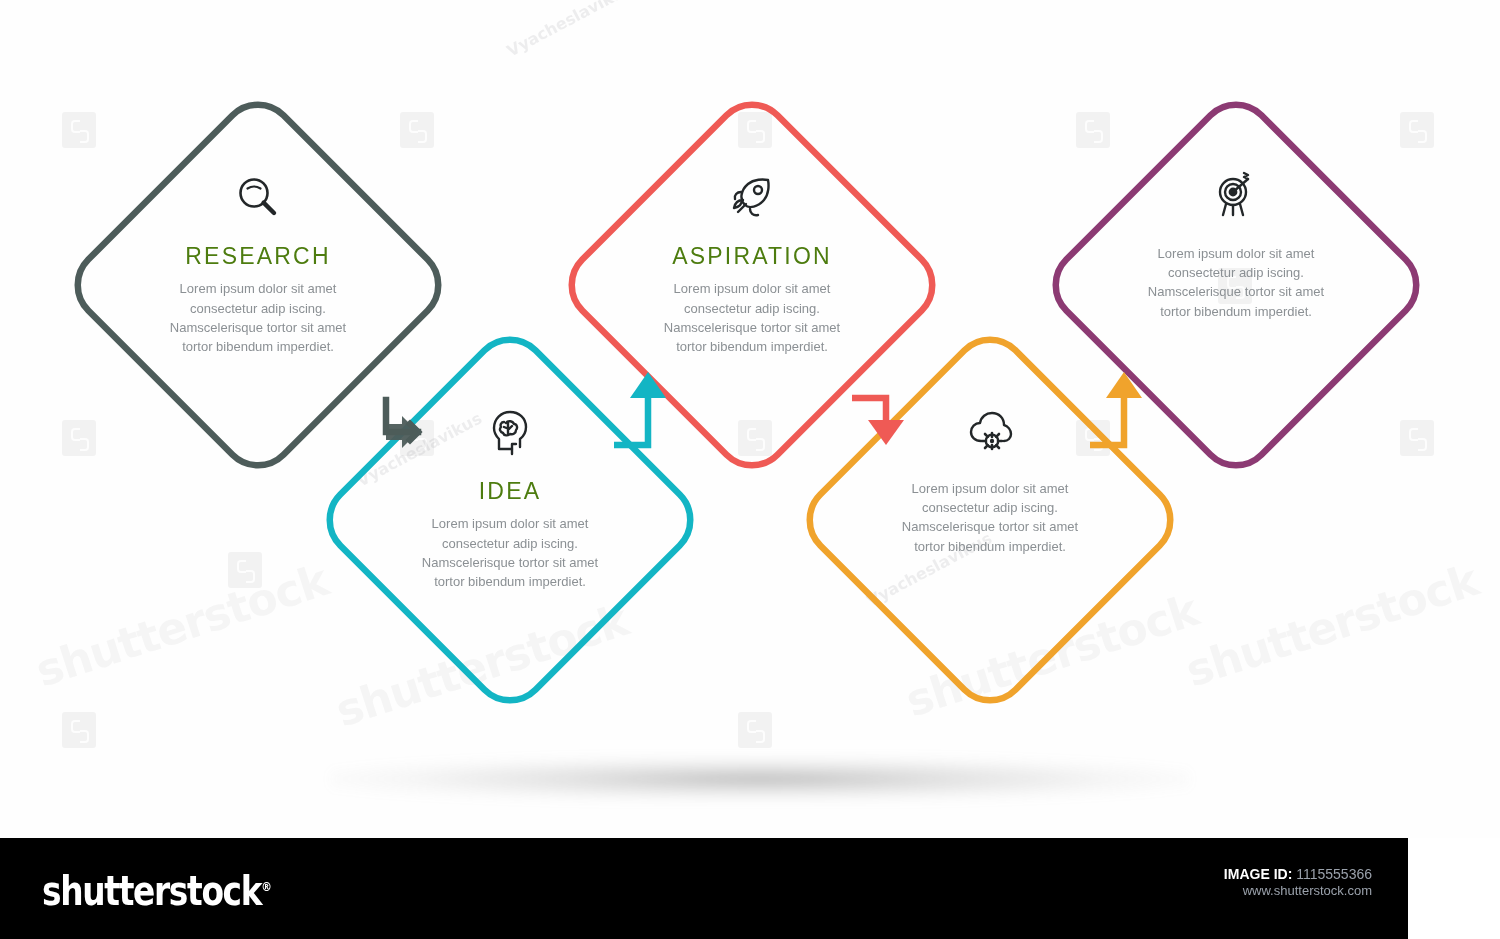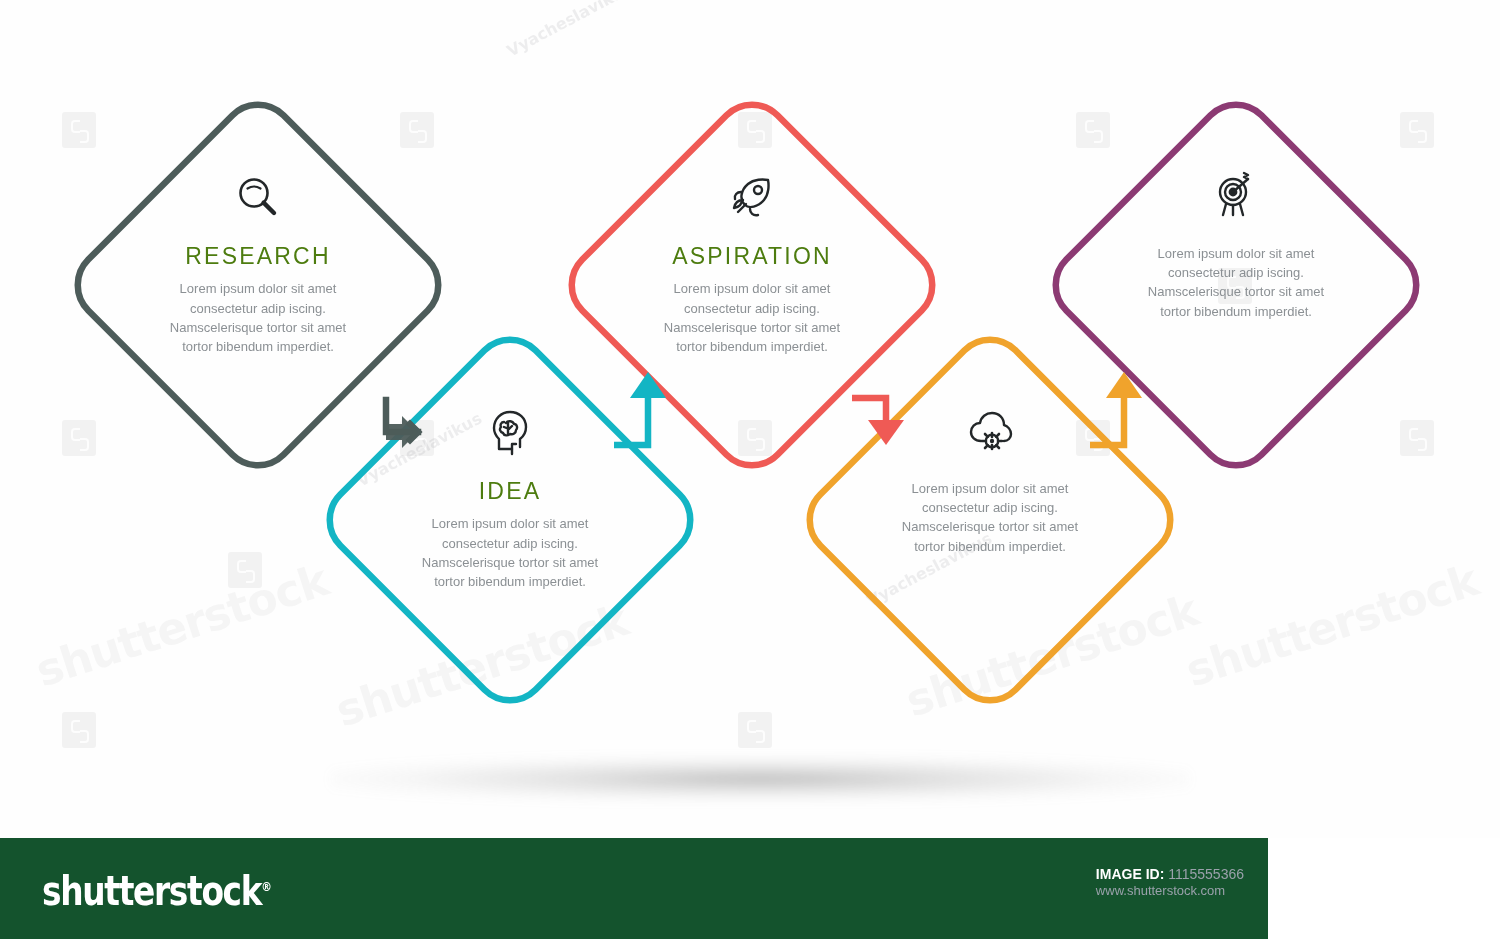--- a/index.html
+++ b/index.html
@@ -46,38 +46,38 @@
   .card .desc{
     font-size:13px;
     line-height:1.48;
     color:#8b9094;
     margin:0 auto;
     width:196px;
     font-weight:400;
   }
   
   #footer{
-    position:absolute;left:0;top:838px;width:1268px;height:101px;
-    background:#14532d;
+    position:absolute;left:0;top:838px;width:1408px;height:101px;
+    background:#000000;
   }
   .ss-logo{
     position:absolute;left:42px;top:30px;
     color:#ffffff;
     font-size:40px;
     font-weight:700;
     letter-spacing:-1.6px;
     font-family:"DejaVu Sans", sans-serif;
     transform:scaleX(0.82);
     transform-origin:left center;
     white-space:nowrap;
   }
   .ss-logo sup{font-size:13px;vertical-align:super;letter-spacing:0;}
   .ss-meta{
-    position:absolute;right:24px;top:28px;
-    text-align:left;
+    position:absolute;right:36px;top:28px;
+    text-align:right;
     white-space:nowrap;
   }
   .ss-meta .idline{
     font-size:14px;color:#9aa1ab;font-weight:400;
   }
   .ss-meta .idline b{color:#ffffff;font-weight:700;}
   .ss-meta .url{
     margin-top:1px;font-size:13px;color:#9aa1ab;
   }
   .wm-tile{

